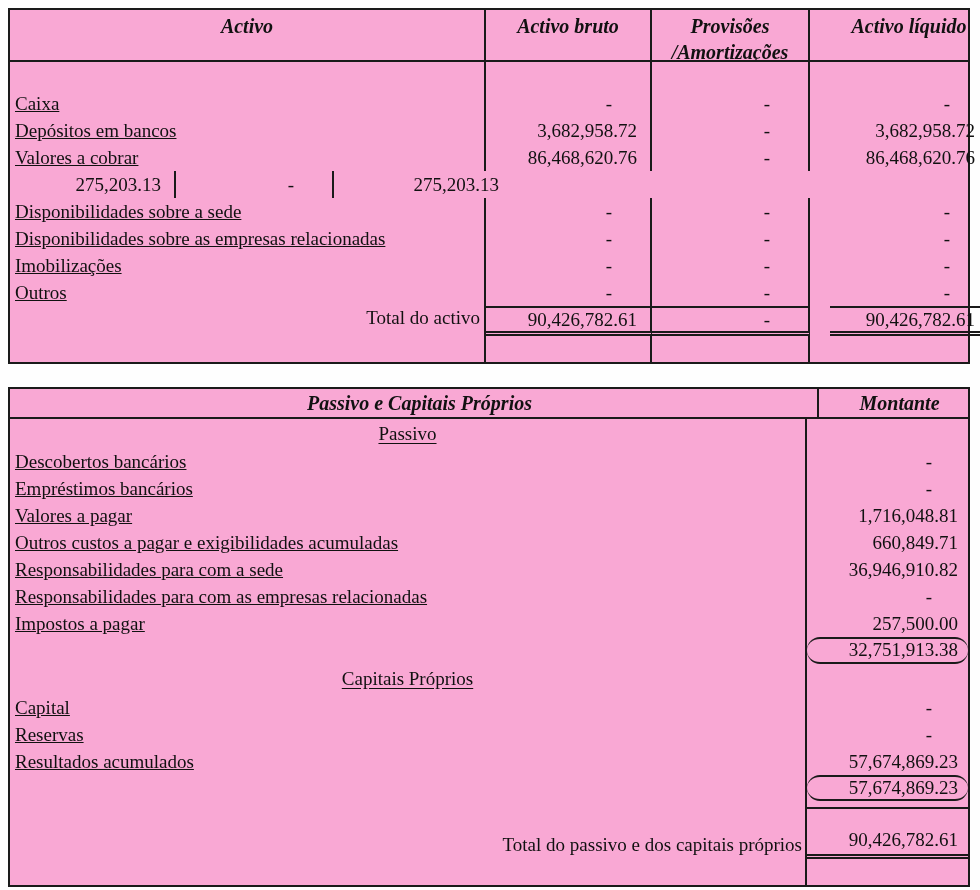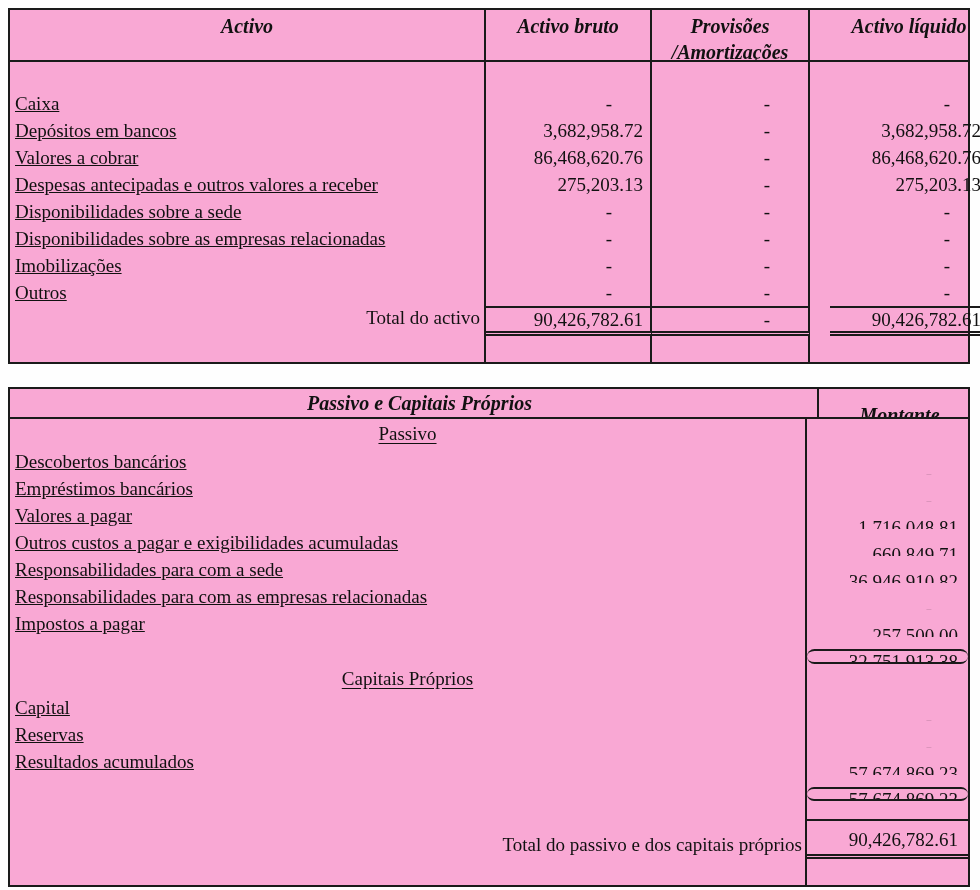--- a/index.html
+++ b/index.html
@@ -27,38 +27,38 @@
   .c { flex: none; overflow: hidden; white-space: nowrap; }
 
   
   .t1c1 { width: 476px; border-right: 2px solid #1a1a1a; }
   .t1c2 { width: 166px; border-right: 2px solid #1a1a1a; }
   .t1c3 { width: 158px; border-right: 2px solid #1a1a1a; }
   .t1c4 { width: 158px; margin-left: 20px; }
 
   
   .t2c1 { width: 797px; border-right: 2px solid #1a1a1a; }
-  .t2c2 { width: 161px; margin-top: 12px; }
+  .t2c2 { width: 161px; }
 
   
   .hdr-row { height: 52px; border-bottom: 2px solid #1a1a1a; }
   .hdr-row .c {
     font-weight: bold; font-style: italic;
     font-size: 20px; line-height: 26px;
     text-align: center; padding-top: 3px;
   }
   .t2 .hdr-row { height: 30px; padding-left: 12px; }
   .t2 .hdr-row .c { padding-top: 1px; }
 
   .gap-row { height: 28px; }
   .data-row { height: 27px; }
   .data-row .c, .sect-row .c { font-size: 19px; line-height: 27px; }
 
   .lbl { text-align: left; padding-left: 5px; text-decoration: underline; }
-  .num { text-align: right; padding-right: 7px; }
+  .num { text-align: right; padding-right: 13px; }
   .t2 .num { padding-right: 10px; }
   .num.dash { padding-right: 38px; }
   .t2 .num.dash { padding-right: 36px; }
 
   .sect-row { height: 29px; }
   .sect-row .c { text-align: center; line-height: 29px; }
   .sect-row .u { text-decoration: underline; text-underline-offset: 3px; }
 
   
   .total-row { height: 30px; }
@@ -131,21 +131,20 @@
     </div>
 
     <div class="row data-row">
       <div class="c t1c1 lbl">Valores a cobrar</div>
       <div class="c t1c2 num">86,468,620.76</div>
       <div class="c t1c3 num dash">-</div>
       <div class="c t1c4 num">86,468,620.76</div>
     </div>
 
     <div class="row data-row">
-      <div class="c t1c1 lbl">Despesas antecipadas e outros valores a receber</div>
       <div class="c t1c2 num">275,203.13</div>
       <div class="c t1c3 num dash">-</div>
       <div class="c t1c4 num">275,203.13</div>
     </div>
 
     <div class="row data-row">
       <div class="c t1c1 lbl">Disponibilidades sobre a sede</div>
       <div class="c t1c2 num dash">-</div>
       <div class="c t1c3 num dash">-</div>
       <div class="c t1c4 num dash">-</div>

